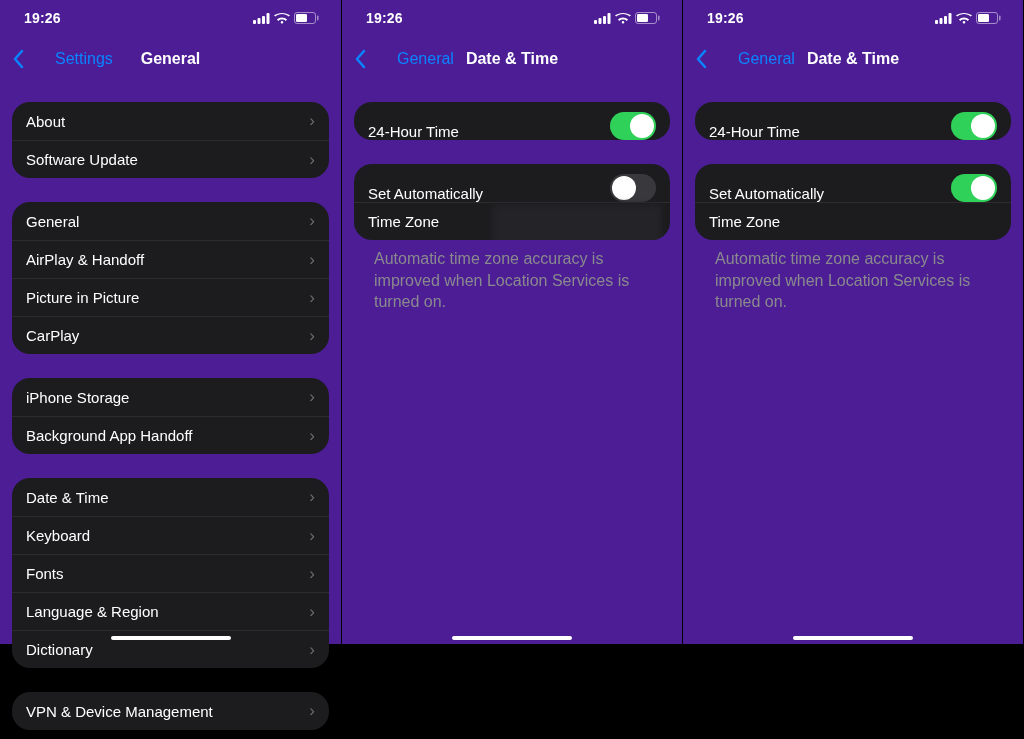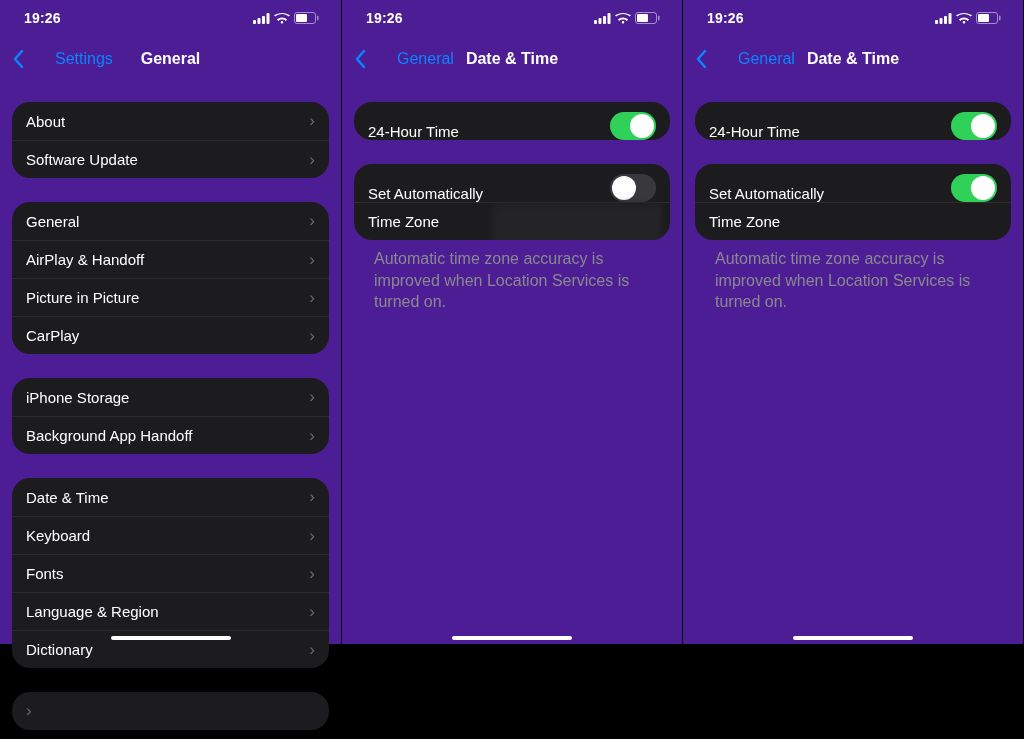--- a/index.html
+++ b/index.html
@@ -232,20 +232,21 @@
           <span>Language &amp; Region</span>
           <span class="chev">›</span>
         </div>
       <div class="row">
           <span>Dictionary</span>
           <span class="chev">›</span>
         </div>
     </div>
     <div class="group">
       <div class="row">
+          <span>VPN &amp; Device Management</span>
           <span class="chev">›</span>
         </div>
     </div>
   </div>
   <div class="home-indicator"></div>
 </div>
 
 <div class="screen">
   <div class="status-bar">
     <span class="time">19:26</span>

